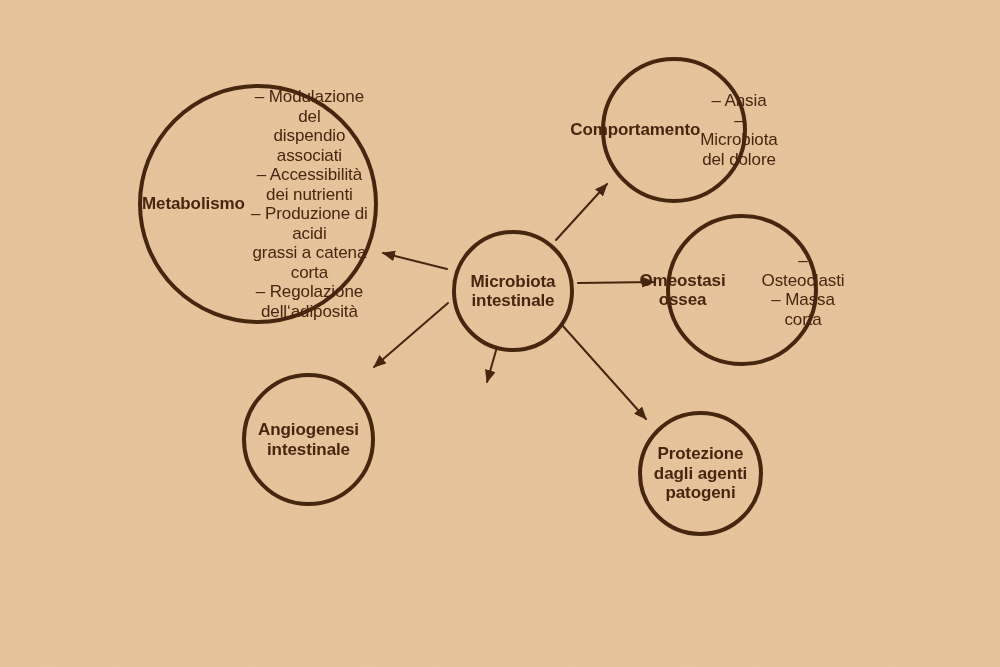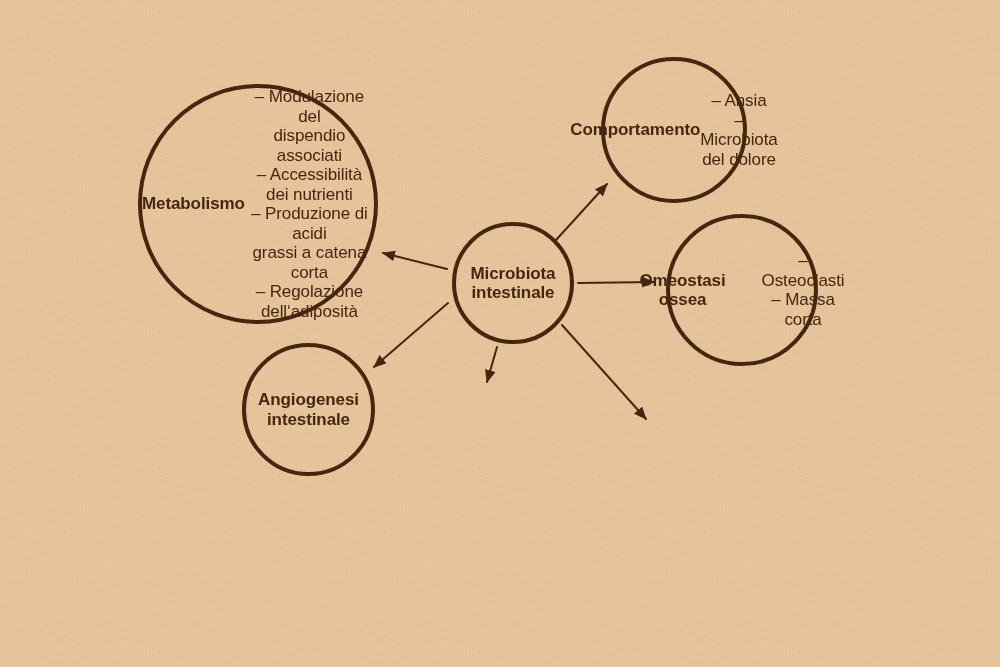--- a/index.html
+++ b/index.html
@@ -47,22 +47,22 @@
     white-space:pre-line;
   }
   .node .items{
     font-weight:400;
     white-space:pre-line;
   }
   
   #node-metabolismo  {left:138px; top:84px;  width:240px; height:240px;}
   #node-comportamento{left:601px; top:57px;  width:146px; height:146px;}
   #node-omeostasi    {left:666px; top:214px; width:152px; height:152px;gap:36px;}
-  #node-microbiota   {left:452px; top:222px; width:122px; height:122px;}
-  #node-angiogenesi  {left:242px; top:343px; width:133px; height:133px;}
+  #node-microbiota   {left:452px; top:230px; width:122px; height:122px;}
+  #node-angiogenesi  {left:242px; top:373px; width:133px; height:133px;}
   #node-funzione     {left:384px; top:394px; width:215px; height:215px;}
   #node-protezione   {left:638px; top:411px; width:125px; height:125px;}
 </style>
 </head>
 <body>
 
 <div class="stage">
 
   <svg class="texture" xmlns="http://www.w3.org/2000/svg">
     <defs>
@@ -116,14 +116,19 @@
     <div class="title">Microbiota
 intestinale</div>
   </div>
 
   <div class="node" id="node-angiogenesi">
     <div class="title">Angiogenesi
 intestinale</div>
   </div>
 
 
+  <div class="node" id="node-protezione">
+    <div class="title">Protezione
+dagli agenti
+patogeni</div>
+  </div>
 
 </div>
 
 </body></html>

